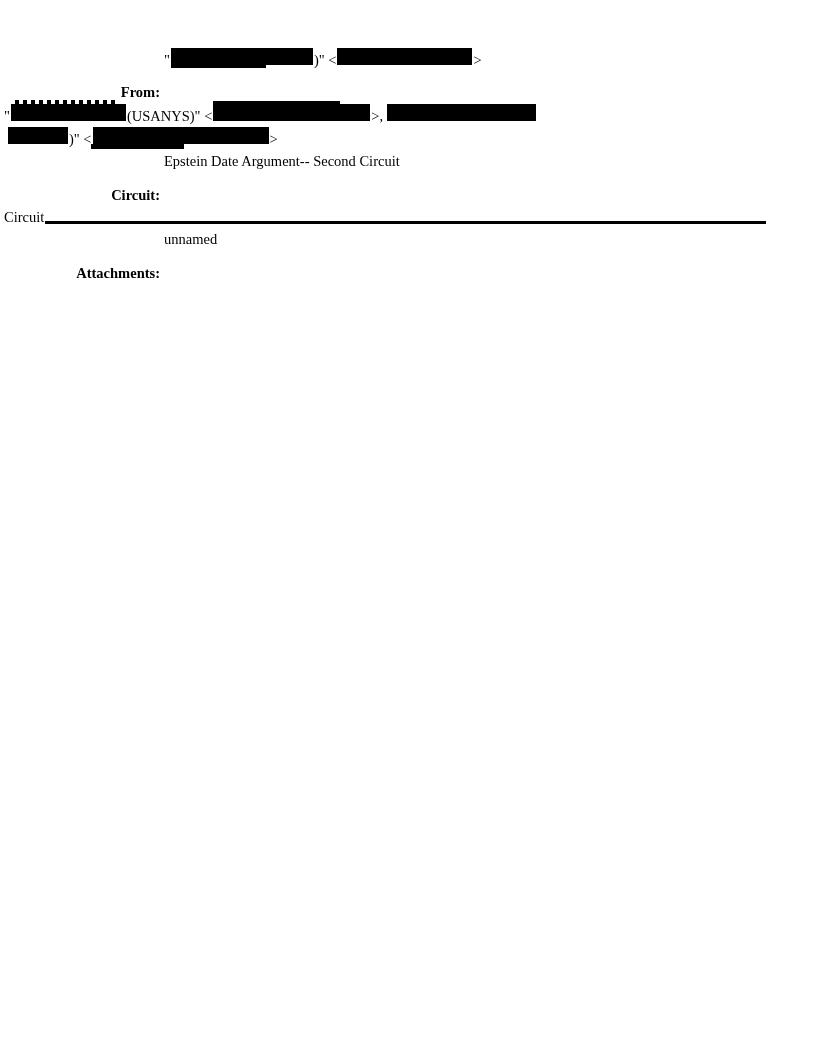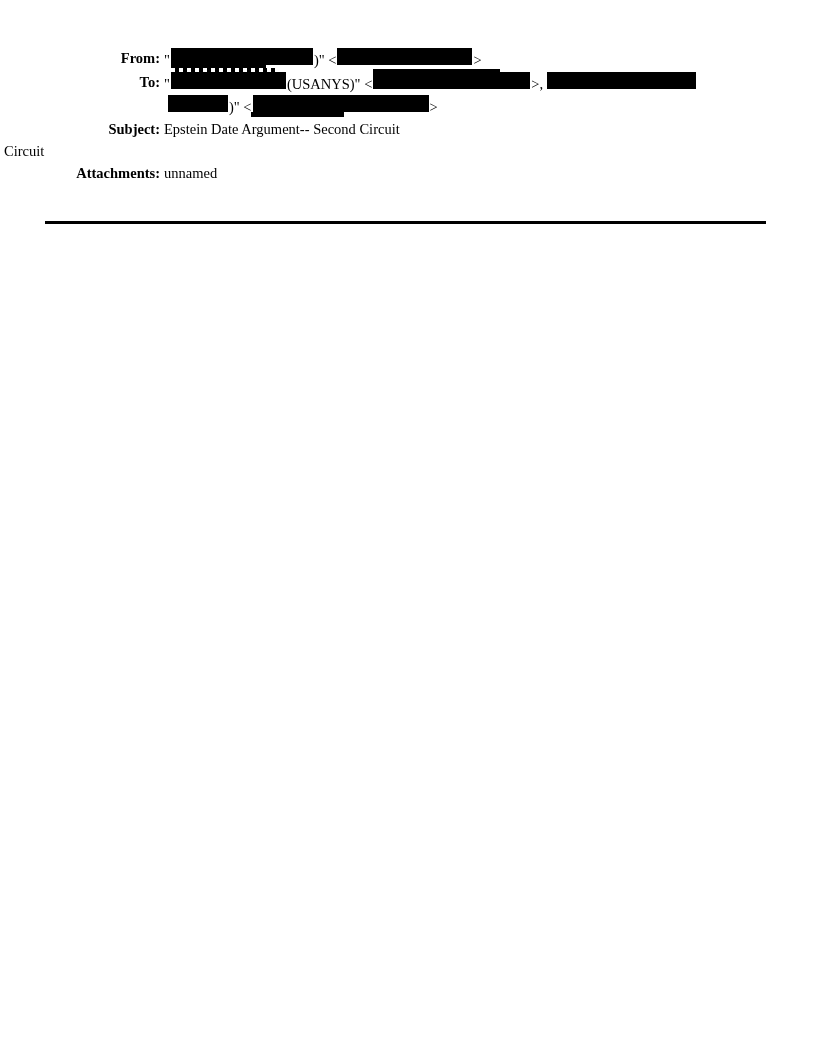--- a/index.html
+++ b/index.html
@@ -20,20 +20,21 @@
       font-size: 14.5px;
       line-height: 21.7px;
     }
     .row { display: flex; align-items: flex-start; }
     .label {
       flex: 0 0 160px;
       width: 160px;
       text-align: right;
       font-weight: bold;
       white-space: nowrap;
+      margin-top: 34px;
     }
     .value { margin-left: 4px; white-space: nowrap; }
     .redaction {
       display: inline-block;
       background: #000000;
       height: 17px;
       margin: 0 1px;
       position: relative;
       vertical-align: baseline;
     }
@@ -92,29 +93,28 @@
 <div class="page">
 
   <div class="email-header">
 
     <div class="row">
       <div class="label">From:</div>
       <div class="value"><span>"</span><span class="redaction w142 ext-bl"></span><span>)" &lt;</span><span class="redaction w135"></span><span>&gt;</span></div>
     </div>
 
     <div class="row">
-      <div class="label">To:</div>
       <div class="value">
         <div class="to-line1"><span>"</span><span class="redaction w115 tops"></span><span>(USANYS)" &lt;</span><span class="redaction w157 sliver"></span><span>&gt;,</span><span class="redaction w149"></span></div>
         <div class="to-line2"><span class="redaction w60"></span><span>)" &lt;</span><span class="redaction w176 ext-bot"></span><span>&gt;</span></div>
       </div>
     </div>
 
     <div class="row">
-      <div class="label">Subject:</div>
+      <div class="label">Circuit:</div>
       <div class="value">Epstein Date Argument-- Second Circuit</div>
     </div>
 
 
     <div class="row">
       <div class="value">Circuit</div>
     </div>
 
     <div class="row">
       <div class="label">Attachments:</div>

